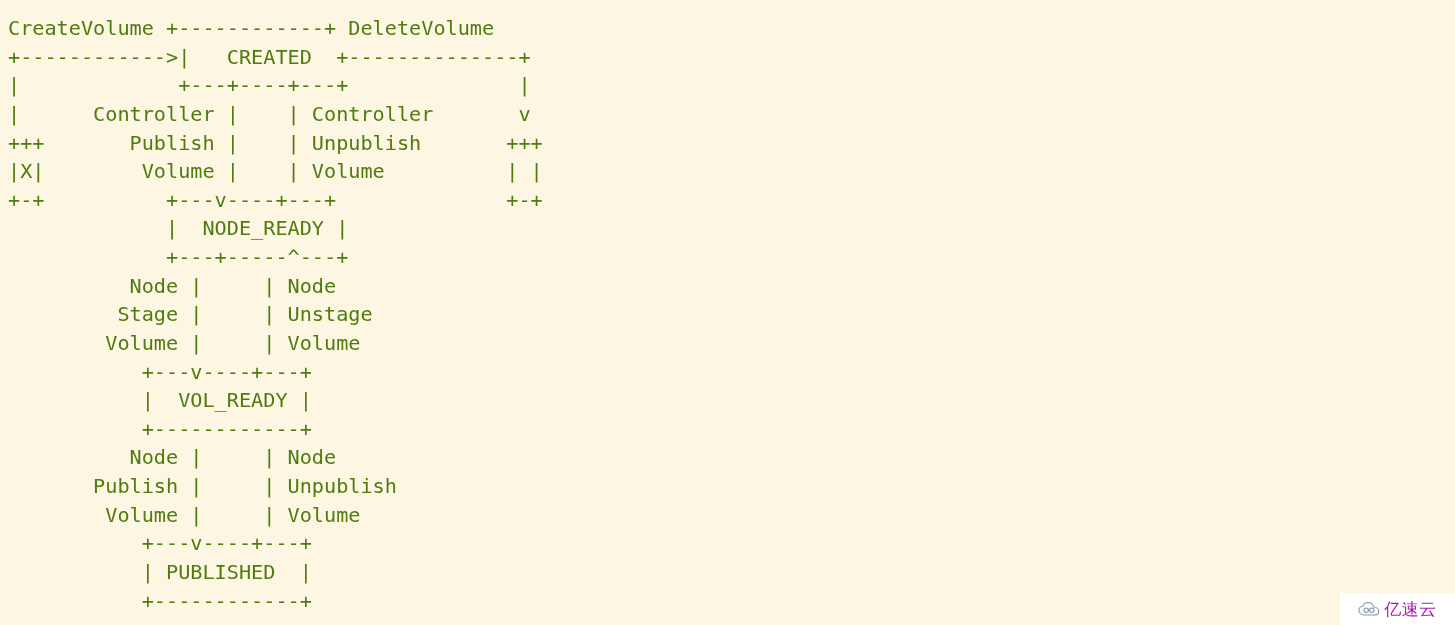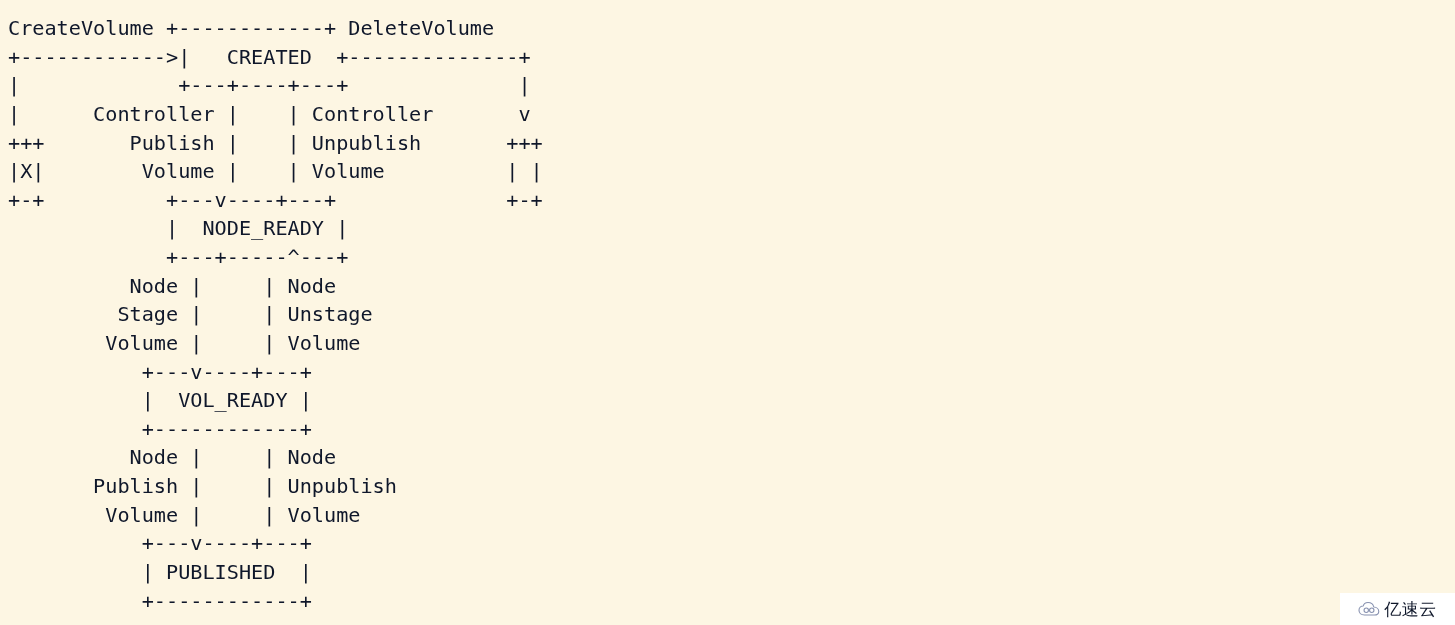--- a/index.html
+++ b/index.html
@@ -62,21 +62,21 @@
     color: #8892b0;
     letter-spacing: 0.5px;
     line-height: 1;
     white-space: nowrap;
   }
 </style>
 </head>
 <body style="background: rgb(253, 246, 227);">
 
 <div id="ascii-canvas">
-  <pre class="ascii-art" style="color: #0f172a;">CreateVolume +------------+ DeleteVolume
+  <pre class="ascii-art" style="color: #4d7c0f;">CreateVolume +------------+ DeleteVolume
 +------------&gt;|   CREATED  +--------------+
 |             +---+----+---+              |
 |      Controller |    | Controller       v
 +++       Publish |    | Unpublish       +++
 |X|        Volume |    | Volume          | |
 +-+          +---v----+---+              +-+
              |  NODE_READY |
              +---+-----^---+
           Node |     | Node
          Stage |     | Unstage
@@ -93,14 +93,14 @@
 </div>
 
 <div id="watermark" style="background: rgb(255, 255, 255);">
   <span class="wm-icon">
     <svg viewBox="0 0 44 30" width="22" height="16" xmlns="http://www.w3.org/2000/svg" aria-hidden="true">
       <path d="M13 27 C6 27 2 23 2 17.5 C2 12.5 6 9 10.5 9 C11.5 4.5 15.5 2 20 2 C26 2 30.5 6 31.5 11 C37 11.3 41.5 15 41.5 19.8 C41.5 24.5 37.5 27 32.5 27 Z" fill="none" stroke="#8892b0" stroke-width="2.2" stroke-linejoin="round"></path>
       <circle cx="16.5" cy="17.5" r="4.4" fill="none" stroke="#8892b0" stroke-width="2.2"></circle>
       <circle cx="27.5" cy="17.5" r="4.4" fill="none" stroke="#8892b0" stroke-width="2.2"></circle>
     </svg>
   </span>
-  <span class="wm-text" style="color: #0f172a;">亿速云</span>
+  <span class="wm-text" style="color: #a21caf;">亿速云</span>
 </div>
 
 </body></html>

